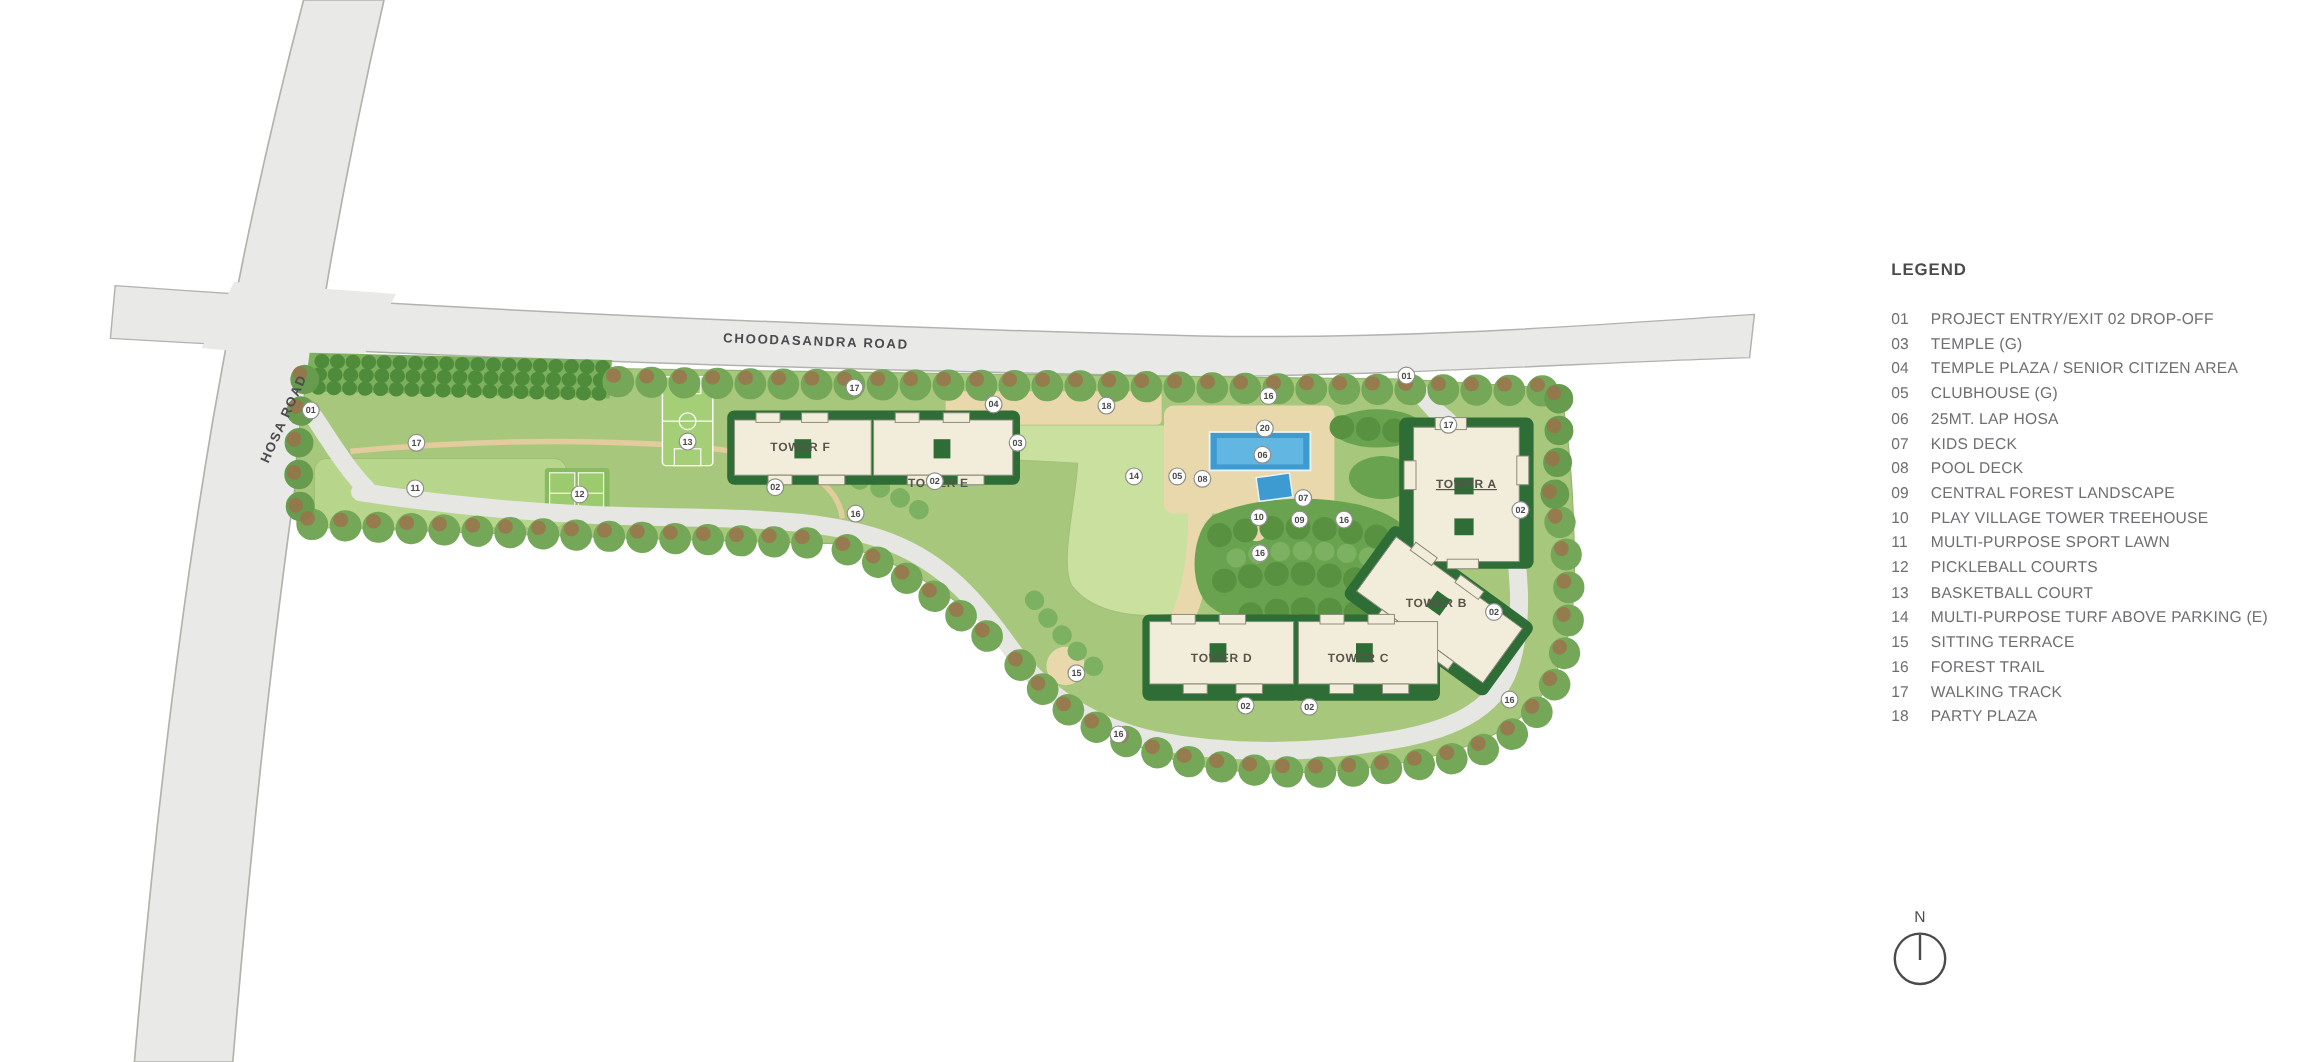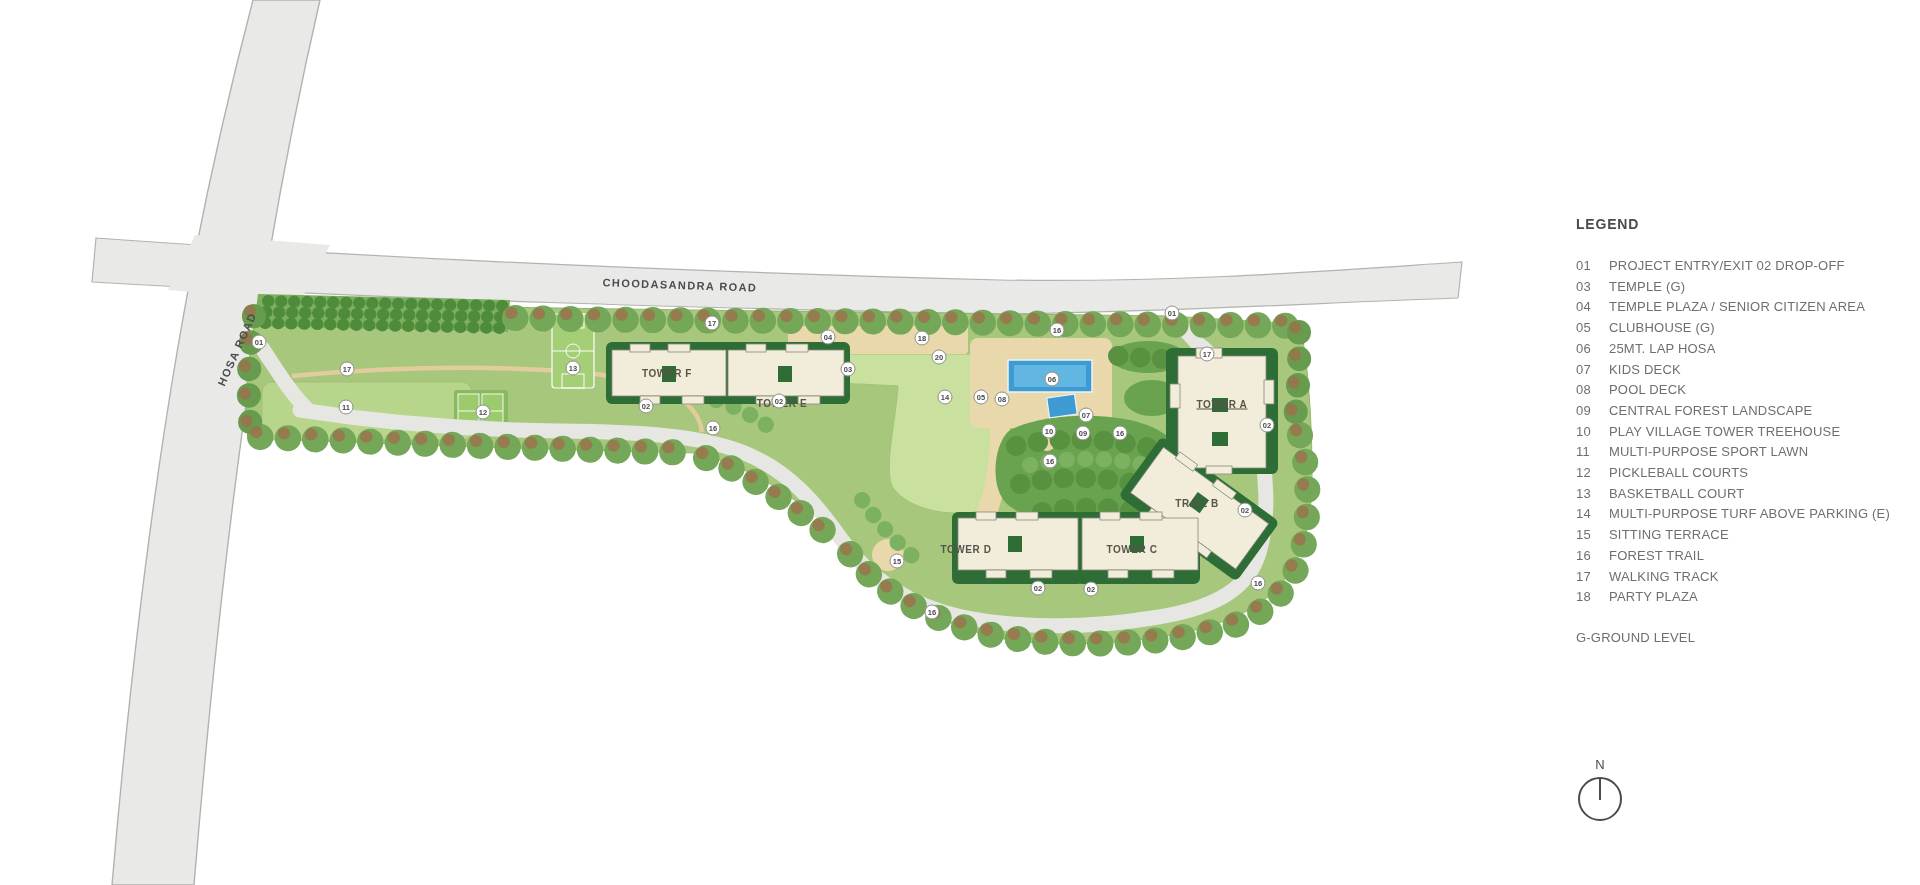--- a/index.html
+++ b/index.html
@@ -218,39 +218,39 @@
     <line x1="1600" y1="779" x2="1600" y2="800"></line>
   </g>
 </svg>
 
 <div class="mlabel" style="left:680px;top:285px;transform:translate(-50%,-50%) rotate(2deg);">CHOODASANDRA ROAD</div>
 <div class="mlabel" style="left:237px;top:349px;transform:translate(-50%,-50%) rotate(-66deg);">HOSA ROAD</div>
 
 <div class="twr" style="left:667px;top:373px;">TOWER F</div>
 <div class="twr" style="left:782px;top:372px;margin-top:31px;">TOWER E</div>
 <div class="twr" style="left:1222px;top:404px;text-decoration:underline;">TOWER A</div>
-<div class="twr" style="left:1197px;top:503px;">TRAIL B</div>
-<div class="twr" style="left:966px;top:549px;">TOWER D</div>
+<div class="twr" style="left:1197px;top:503px;">TOWER B</div>
+<div class="twr" style="left:1018px;top:549px;">TOWER D</div>
 <div class="twr" style="left:1132px;top:549px;text-align:right;">TOWER C</div>
 
 <div class="mk" style="left:259px;top:342px">01</div>
 <div class="mk" style="left:347px;top:369px">17</div>
 <div class="mk" style="left:346px;top:407px">11</div>
 <div class="mk" style="left:483px;top:412px">12</div>
 <div class="mk" style="left:573px;top:368px">13</div>
 <div class="mk" style="left:646px;top:406px">02</div>
 <div class="mk" style="left:779px;top:401px">02</div>
 <div class="mk" style="left:713px;top:428px">16</div>
 <div class="mk" style="left:712px;top:323px">17</div>
 <div class="mk" style="left:828px;top:337px">04</div>
 <div class="mk" style="left:848px;top:369px">03</div>
 <div class="mk" style="left:922px;top:338px">18</div>
 <div class="mk" style="left:945px;top:397px">14</div>
 <div class="mk" style="left:981px;top:397px">05</div>
-<div class="mk" style="left:939px;top:357px">20</div>
+<div class="mk" style="left:1054px;top:357px">20</div>
 <div class="mk" style="left:1052px;top:379px">06</div>
 <div class="mk" style="left:1002px;top:399px">08</div>
 <div class="mk" style="left:1086px;top:415px">07</div>
 <div class="mk" style="left:1049px;top:431px">10</div>
 <div class="mk" style="left:1083px;top:433px">09</div>
 <div class="mk" style="left:1120px;top:433px">16</div>
 <div class="mk" style="left:1057px;top:330px">16</div>
 <div class="mk" style="left:1050px;top:461px">16</div>
 <div class="mk" style="left:1172px;top:313px">01</div>
 <div class="mk" style="left:1207px;top:354px">17</div>
@@ -328,19 +328,18 @@
     <div class="legend-row">
           <span class="legend-num">17</span>
           <span>WALKING TRACK</span>
         </div>
     <div class="legend-row">
           <span class="legend-num">18</span>
           <span>PARTY PLAZA</span>
         </div>
   </div>
   <div class="legend-notes">
-    <div class="legend-row">G-GROUND LEVEL</div>
   </div>
 </div>
 
 <div class="north-n">N</div>
 
 </div>
 
 </body></html>

